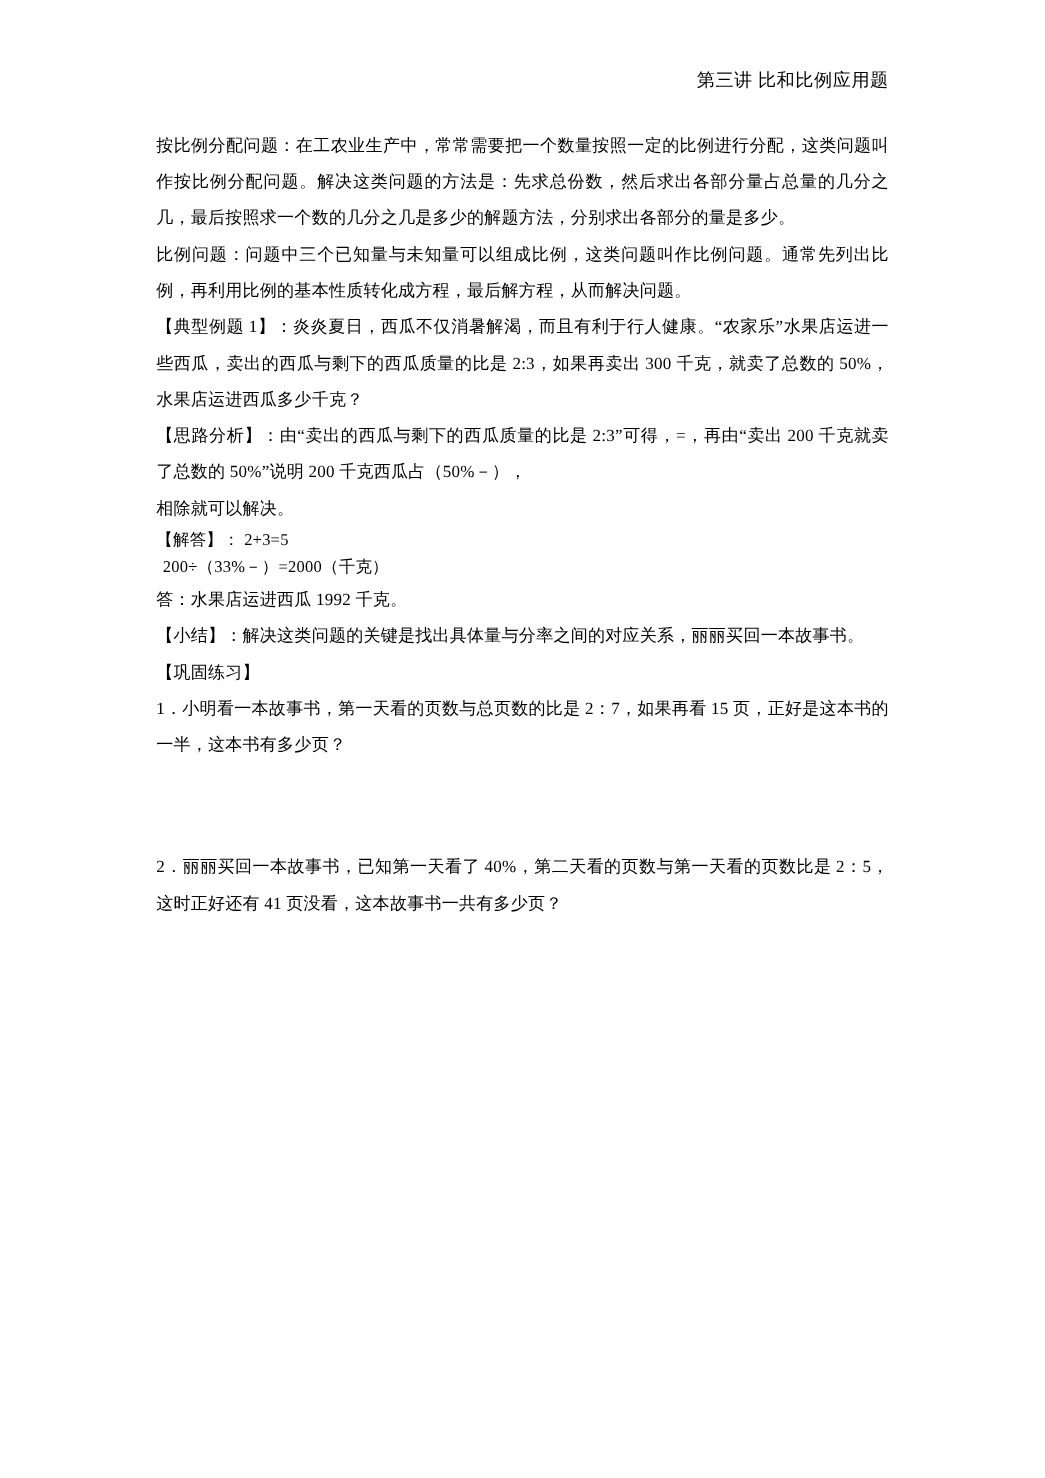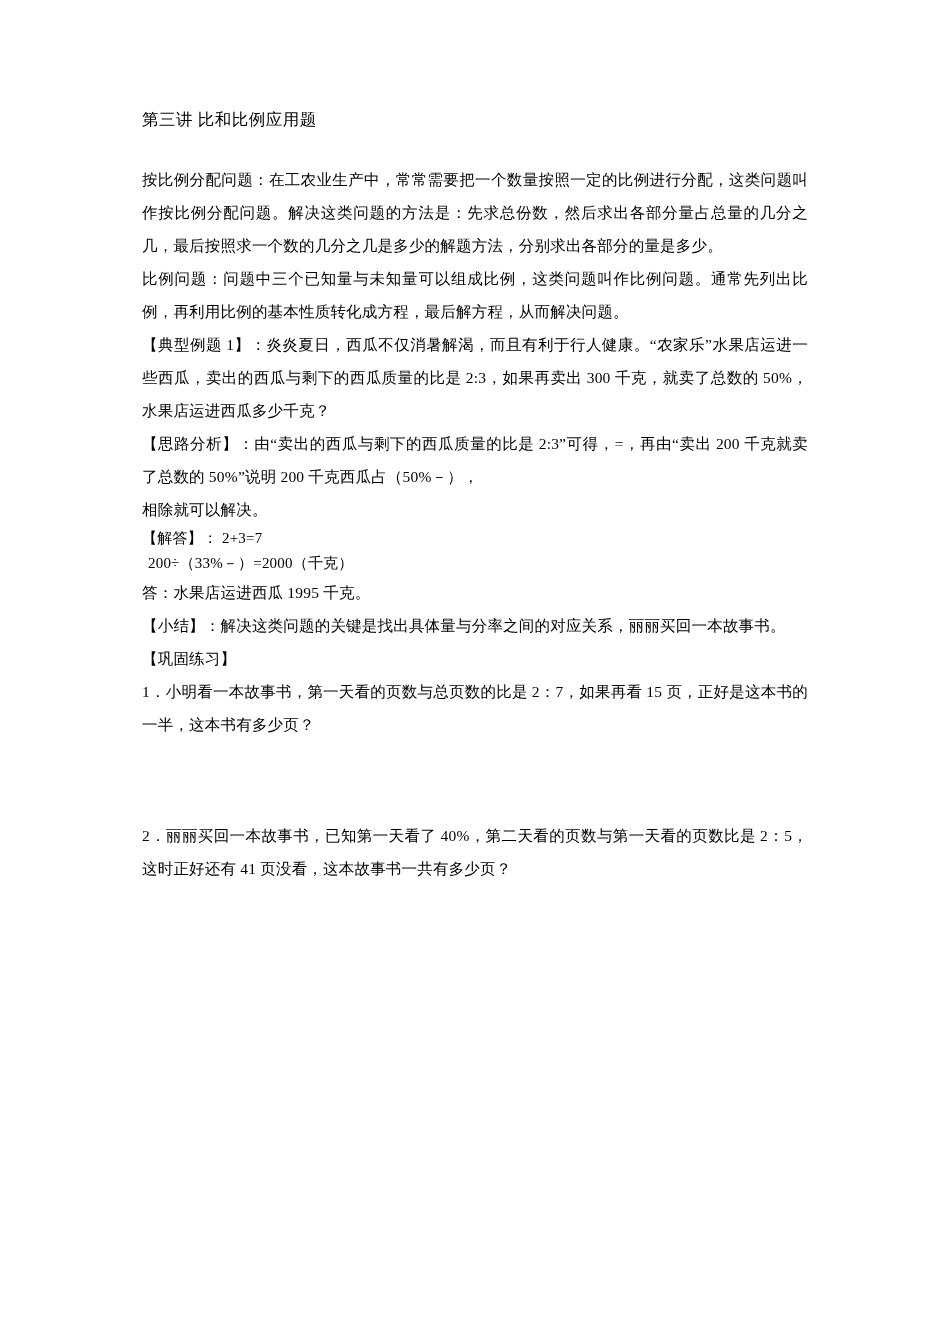--- a/index.html
+++ b/index.html
@@ -16,23 +16,23 @@
     overflow: hidden;
   }
   .page {
     position: relative;
     width: 950px;
     height: 1344px;
     box-sizing: border-box;
     padding: 0 142px;
   }
   .doc-title {
-    text-align: left;
+    text-align: right;
     font-size: 16.5px;
-    margin-top: 109px;
+    margin-top: 62px;
     margin-bottom: 0;
     letter-spacing: 0.5px;
     font-weight: normal;
   }
   .body-block {
     margin-top: 32px;
   }
   p.line {
     font-size: 15.5px;
     line-height: 33px;
@@ -63,23 +63,23 @@
     <p class="line">按比例分配问题：在工农业生产中，常常需要把一个数量按照一定的比例进行分配，这类问题叫作按比例分配问题。解决这类问题的方法是：先求总份数，然后求出各部分量占总量的几分之几，最后按照求一个数的几分之几是多少的解题方法，分别求出各部分的量是多少。</p>
 
     <p class="line">比例问题：问题中三个已知量与未知量可以组成比例，这类问题叫作比例问题。通常先列出比例，再利用比例的基本性质转化成方程，最后解方程，从而解决问题。</p>
 
     <p class="line">【典型例题 1】：炎炎夏日，西瓜不仅消暑解渴，而且有利于行人健康。“农家乐”水果店运进一些西瓜，卖出的西瓜与剩下的西瓜质量的比是 2:3，如果再卖出 300 千克，就卖了总数的 50%，水果店运进西瓜多少千克？</p>
 
     <p class="line">【思路分析】：由“卖出的西瓜与剩下的西瓜质量的比是 2:3”可得，=，再由“卖出 200 千克就卖了总数的 50%”说明 200 千克西瓜占（50%－），</p>
 
     <p class="line">相除就可以解决。</p>
 
-    <p class="line tight">【解答】： 2+3=7</p>
+    <p class="line tight">【解答】： 2+3=5</p>
     <p class="line tight small-indent">200÷（33%－）=2000（千克）</p>
-    <p class="line">答：水果店运进西瓜 1995 千克。</p>
+    <p class="line">答：水果店运进西瓜 1992 千克。</p>
 
     <p class="line">【小结】：解决这类问题的关键是找出具体量与分率之间的对应关系，丽丽买回一本故事书。</p>
 
     <p class="line">【巩固练习】</p>
 
     <p class="line">1．小明看一本故事书，第一天看的页数与总页数的比是 2：7，如果再看 15 页，正好是这本书的一半，这本书有多少页？</p>
 
     <div class="gap-md"></div>
 
     <p class="line">2．丽丽买回一本故事书，已知第一天看了 40%，第二天看的页数与第一天看的页数比是 2：5，这时正好还有 41 页没看，这本故事书一共有多少页？</p>

